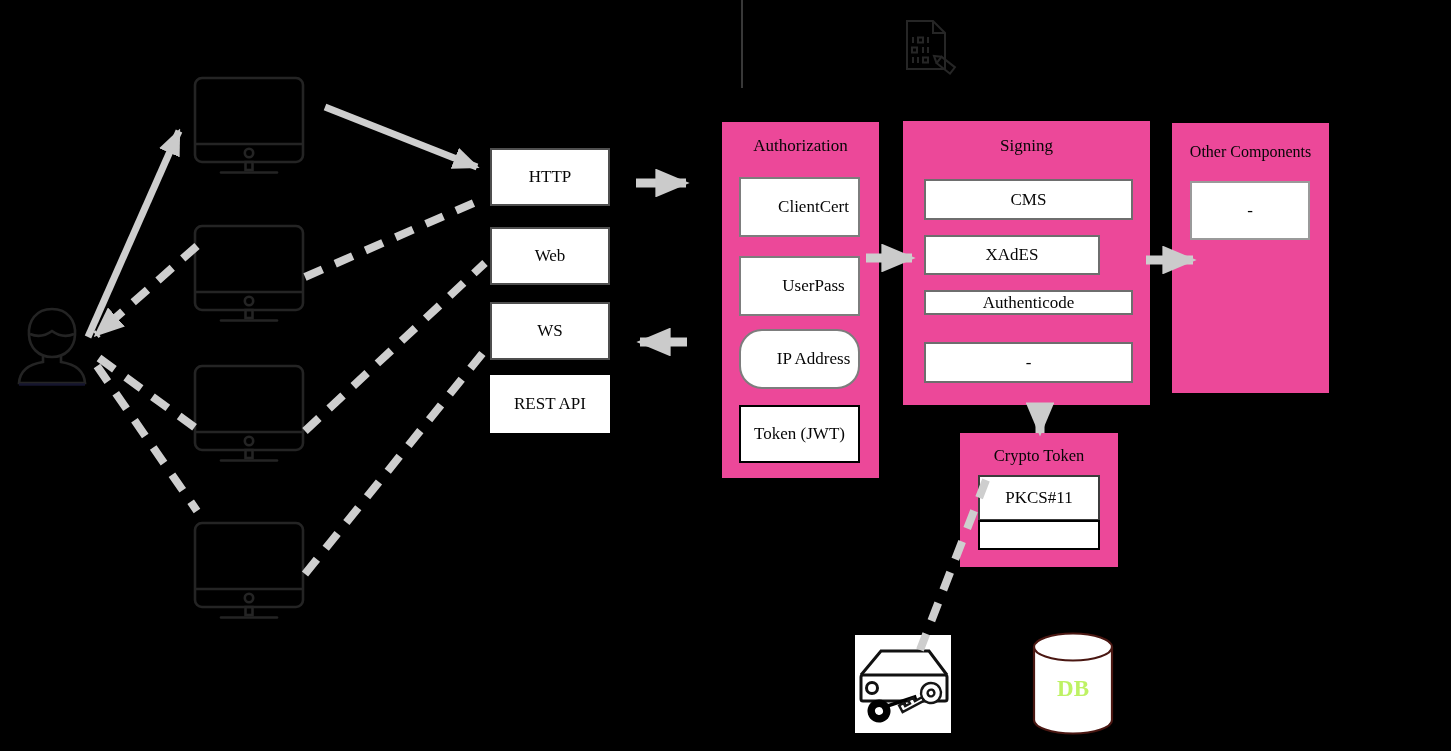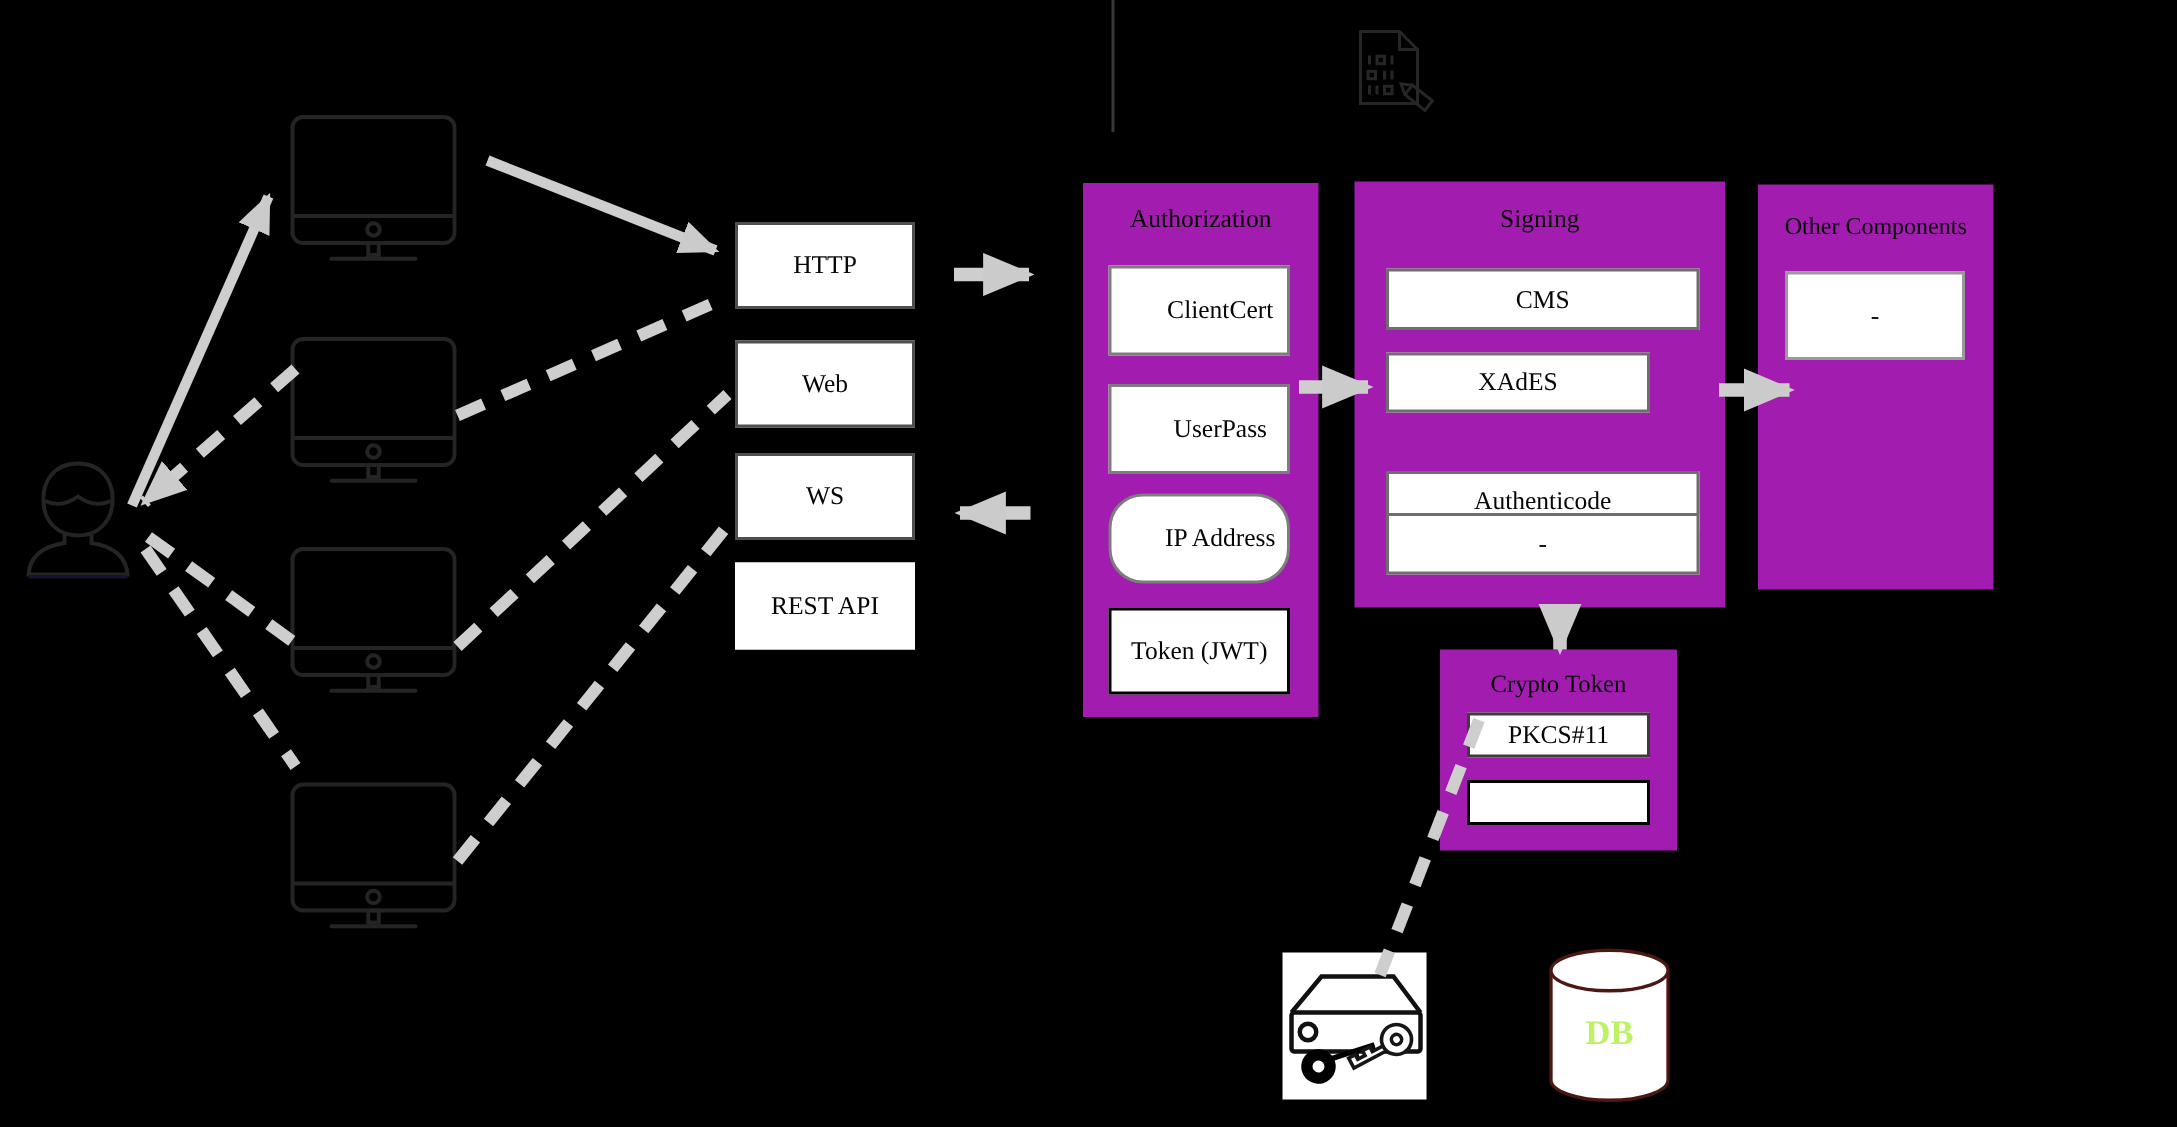--- a/index.html
+++ b/index.html
@@ -1,21 +1,21 @@
 <!DOCTYPE html>
 <html><head>
 <meta charset="utf-8">
 <style>
   html,body{margin:0;padding:0;background:#000;}
   #canvas{position:relative;width:1451px;height:751px;background:#000000;overflow:hidden;
           font-family:"Liberation Serif","DejaVu Serif",serif;color:#060606;}
   *{box-sizing:border-box;}
 
   
-  .panel{position:absolute;background:#a21caf;}
+  .panel{position:absolute;background:#ec4899;}
   .panel-title{position:absolute;left:0;right:0;text-align:center;font-size:17px;color:#060606;white-space:nowrap;}
 
   
   .inner-box{position:absolute;background:#ffffff;display:flex;align-items:center;justify-content:center;
              font-size:17px;color:#060606;border:2px solid #6e6e6e;}
   .border-gray{border-color:#7d7d7d;padding-left:28px;}
   .border-mid{border-color:#6e6e6e;}
   .border-light{border-color:#9a9a9a;}
   .border-dark{border-color:#3c3c3c;}
   .border-black{border-color:#000000;}
@@ -144,32 +144,32 @@
     <div class="inner-box border-gray" style="left:17px;top:55px;width:121px;height:60px;">ClientCert</div>
     <div class="inner-box border-gray" style="left:17px;top:134px;width:121px;height:60px;">UserPass</div>
     <div class="inner-box border-gray" style="left:17px;top:207px;width:121px;height:60px;border-radius:23px;">IP Address</div>
     <div class="inner-box border-black" style="left:17px;top:283px;width:121px;height:58px;">Token (JWT)</div>
   </div>
 
   <div class="panel" style="left:903px;top:121px;width:247px;height:284px;">
     <div class="panel-title" style="top:15px;">Signing</div>
     <div class="inner-box border-mid" style="left:21px;top:58px;width:209px;height:41px;">CMS</div>
     <div class="inner-box border-mid" style="left:21px;top:114px;width:176px;height:40px;">XAdES</div>
-    <div class="inner-box border-mid" style="left:21px;top:169px;width:209px;height:40px;margin-top:24px;">Authenticode</div>
+    <div class="inner-box border-mid" style="left:21px;top:169px;width:209px;height:25px;">Authenticode</div>
     <div class="inner-box border-mid" style="left:21px;top:221px;width:209px;height:41px;">-</div>
   </div>
 
   <div class="panel" style="left:1172px;top:123px;width:157px;height:270px;">
     <div class="panel-title" style="top:20px;font-size:16px;">Other Components</div>
     <div class="inner-box border-light" style="left:18px;top:58px;width:120px;height:59px;">-</div>
   </div>
 
   <div class="panel" style="left:960px;top:433px;width:158px;height:134px;">
     <div class="panel-title" style="top:13px;font-size:16.5px;">Crypto Token</div>
-    <div class="inner-box border-dark" style="left:18px;top:42px;width:122px;height:30px;">PKCS#11</div>
+    <div class="inner-box border-dark" style="left:18px;top:42px;width:122px;height:46px;">PKCS#11</div>
     <div class="inner-box border-black" style="left:18px;top:87px;width:122px;height:30px;"></div>
   </div>
 
   <div class="icon-tile" id="hsm-tile" style="left:855px;top:635px;width:96px;height:98px;">
     <svg width="96" height="98" viewBox="0 0 96 98">
       <g fill="none" stroke="#111111" stroke-width="3">
         <path d="M6 40 L26 16 L74 16 L92 40"></path>
         <rect x="6" y="40" width="86" height="26" rx="2"></rect>
         <circle cx="17" cy="53" r="5.5"></circle>
       </g>

